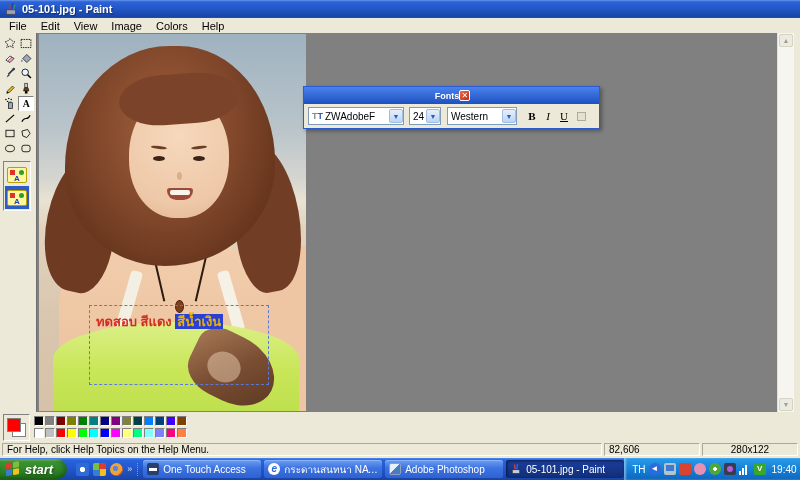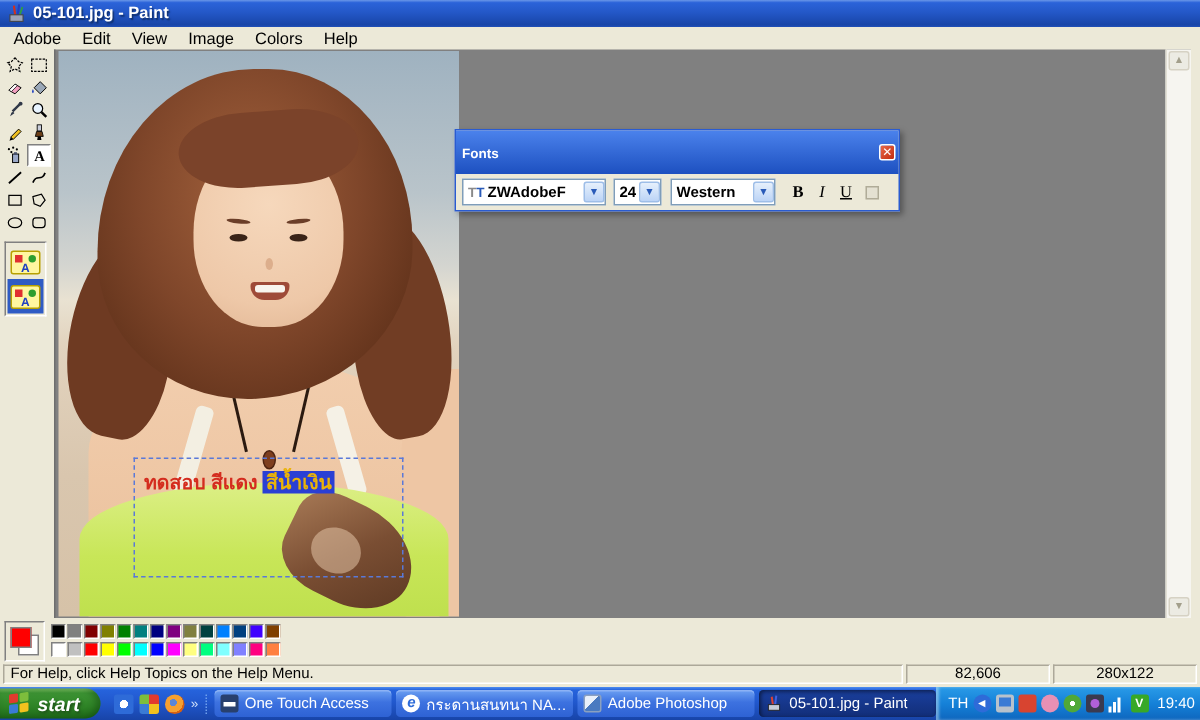--- a/index.html
+++ b/index.html
@@ -60,26 +60,26 @@
 .teeth{left:131px;top:156px;width:20px;height:5px;border-radius:2px;background:#F8F4EE;}
 .sunglasses{left:150px;top:302px;width:88px;height:66px;border-radius:35% 65% 55% 45%;background:linear-gradient(130deg,#A97B57 0%,#7A4E33 50%,#5C3822 100%);transform:rotate(26deg);}
 .lens{left:168px;top:318px;width:34px;height:30px;border-radius:50%;background:rgba(235,205,175,.5);transform:rotate(26deg);}
 .selection{left:50px;top:271px;width:180px;height:80px;border:1px dashed #5A79D8;}
 .sel-text{margin:5px 0 0 6px;font-size:13px;font-weight:bold;white-space:nowrap;}
 .t-red{color:#D42C1E;}
 .t-blue{color:#eab308;background:#2A3FD4;padding:0 2px;}
 
 
 .fonts-toolbar{position:absolute;left:303px;top:53px;width:297px;background:#ECE9D8;border:1px solid #2A5BD0;box-shadow:2px 2px 4px rgba(0,0,0,.35);z-index:5;}
-.ft-titlebar{height:29px;background:linear-gradient(180deg,#4B82EC,#1D50C0);display:flex;align-items:center;justify-content:space-between;padding:0 2px 0 4px;}
+.ft-titlebar{height:17px;background:linear-gradient(180deg,#4B82EC,#1D50C0);display:flex;align-items:center;justify-content:center;padding:0 2px 0 4px;}
 .ft-title{color:#fff;font-size:9px;font-weight:bold;}
 .ft-close{width:11px;height:11px;background:linear-gradient(135deg,#E8694A,#C22C10);border:1px solid #fff;border-radius:2px;color:#fff;font-size:8px;line-height:8px;text-align:center;padding:0;}
 .ft-body{display:flex;align-items:center;padding:3px 4px;height:24px;}
 .combo{height:18px;background:#fff;border:1px solid #7F9DB9;display:flex;align-items:center;font-size:10px;padding-left:3px;gap:2px;}
-.combo-text{white-space:nowrap;overflow:hidden;font-weight:bold;}
+.combo-text{white-space:nowrap;overflow:hidden;}
 .combo .arrow{margin-left:auto;width:14px;height:14px;flex:none;background:linear-gradient(180deg,#E6F0FC,#BCD4F6);border:1px solid #9EBEE8;border-radius:2px;color:#2A5BB8;font-size:7px;display:flex;align-items:center;justify-content:center;}
 .font-combo{width:96px;}
 .size-combo{width:32px;margin-left:5px;}
 .script-combo{width:70px;margin-left:6px;}
 .tt-icon{font-size:9px;font-weight:bold;color:#8A8A8A;flex:none;}
 .tt-icon b{color:#2A5BB8;}
 .fmt-btn{width:14px;height:15px;margin-left:2px;background:#ECE9D8;border:1px solid #ECE9D8;font-size:11px;font-family:"Liberation Serif",serif;display:flex;align-items:center;justify-content:center;padding:0;}
 .fmt-b{font-weight:bold;margin-left:8px;}
 .fmt-i{font-style:italic;}
 .fmt-u{text-decoration:underline;}
@@ -91,21 +91,21 @@
 .color-indicator{width:27px;height:27px;border:1px solid;border-color:#808080 #fff #fff #808080;position:relative;flex:none;}
 .bg-swatch{position:absolute;right:3px;bottom:3px;width:14px;height:14px;border:1px solid #808080;}
 .fg-swatch{position:absolute;left:3px;top:3px;width:14px;height:14px;border:1px solid #808080;}
 .swatch-grid{margin-left:4px;display:grid;grid-template-columns:repeat(14,10px);grid-auto-rows:10px;gap:2px 1px;}
 .sw{width:10px;height:10px;border:1px solid;border-color:#808080 #fff #fff #808080;}
 
 
 .statusbar{height:16px;background:#ECE9D8;display:flex;gap:2px;padding:1px 2px 2px;font-size:10px;}
 .sb-panel{border:1px solid;border-color:#ACA899 #fff #fff #ACA899;padding:0 4px;line-height:11px;color:#000;}
 .sb-help{flex:1;}
-.sb-pos{width:96px;text-align:center;}
+.sb-pos{width:96px;text-align:left;}
 .sb-size{width:96px;text-align:center;}
 
 
 .taskbar{height:22px;background:linear-gradient(180deg,#4E8DF0 0%,#2663DC 9%,#2158CE 45%,#1844A8 100%);display:flex;align-items:center;}
 .start-btn{height:20px;flex:none;border:none;border-radius:0 11px 11px 0;background:linear-gradient(180deg,#7EC465 0%,#3D9434 15%,#2E8326 60%,#1F6A18 100%);display:flex;align-items:center;gap:4px;padding:0 14px 0 6px;box-shadow:inset -3px 0 5px rgba(0,40,0,.35);}
 .start-label{color:#fff;font-weight:bold;font-style:italic;font-size:13px;text-shadow:1px 1px 2px #1E4D18;}
 .win-flag{width:15px;height:14px;display:grid;grid-template-columns:6px 6px;grid-auto-rows:6px;gap:1px;transform:skewY(-8deg);}
 .win-flag i{border-radius:1px;}
 .wf-r{background:#E23A2E;}.wf-g{background:#7DBE3C;}.wf-b{background:#3A7BD5;}.wf-y{background:#F2C21E;}
 .quick-launch{display:flex;align-items:center;gap:4px;padding:0 5px 0 9px;border-right:1px dotted #6FA0EE;flex:none;}
@@ -149,21 +149,21 @@
     <svg width="14" height="14" viewBox="0 0 16 16">
       <line x1="6" y1="2" x2="7" y2="9" stroke="#D03020" stroke-width="1.6"></line>
       <line x1="10" y1="1" x2="9" y2="9" stroke="#2040C0" stroke-width="1.6"></line>
       <line x1="12.5" y1="3" x2="10.5" y2="9" stroke="#30A040" stroke-width="1.4"></line>
       <rect x="3" y="9" width="10" height="5" fill="#9AA3B8" stroke="#444" stroke-width="0.8"></rect>
     </svg>
     <span class="title-text">05-101.jpg - Paint</span>
   </div>
 
   <div class="menubar">
-    <span class="menu-item">Adobe</span>
+    <span class="menu-item">File</span>
     <span class="menu-item">Edit</span>
     <span class="menu-item">View</span>
     <span class="menu-item">Image</span>
     <span class="menu-item">Colors</span>
     <span class="menu-item">Help</span>
   </div>
 
   <div class="main">
     <div class="toolbox">
       <div class="tool-grid">

